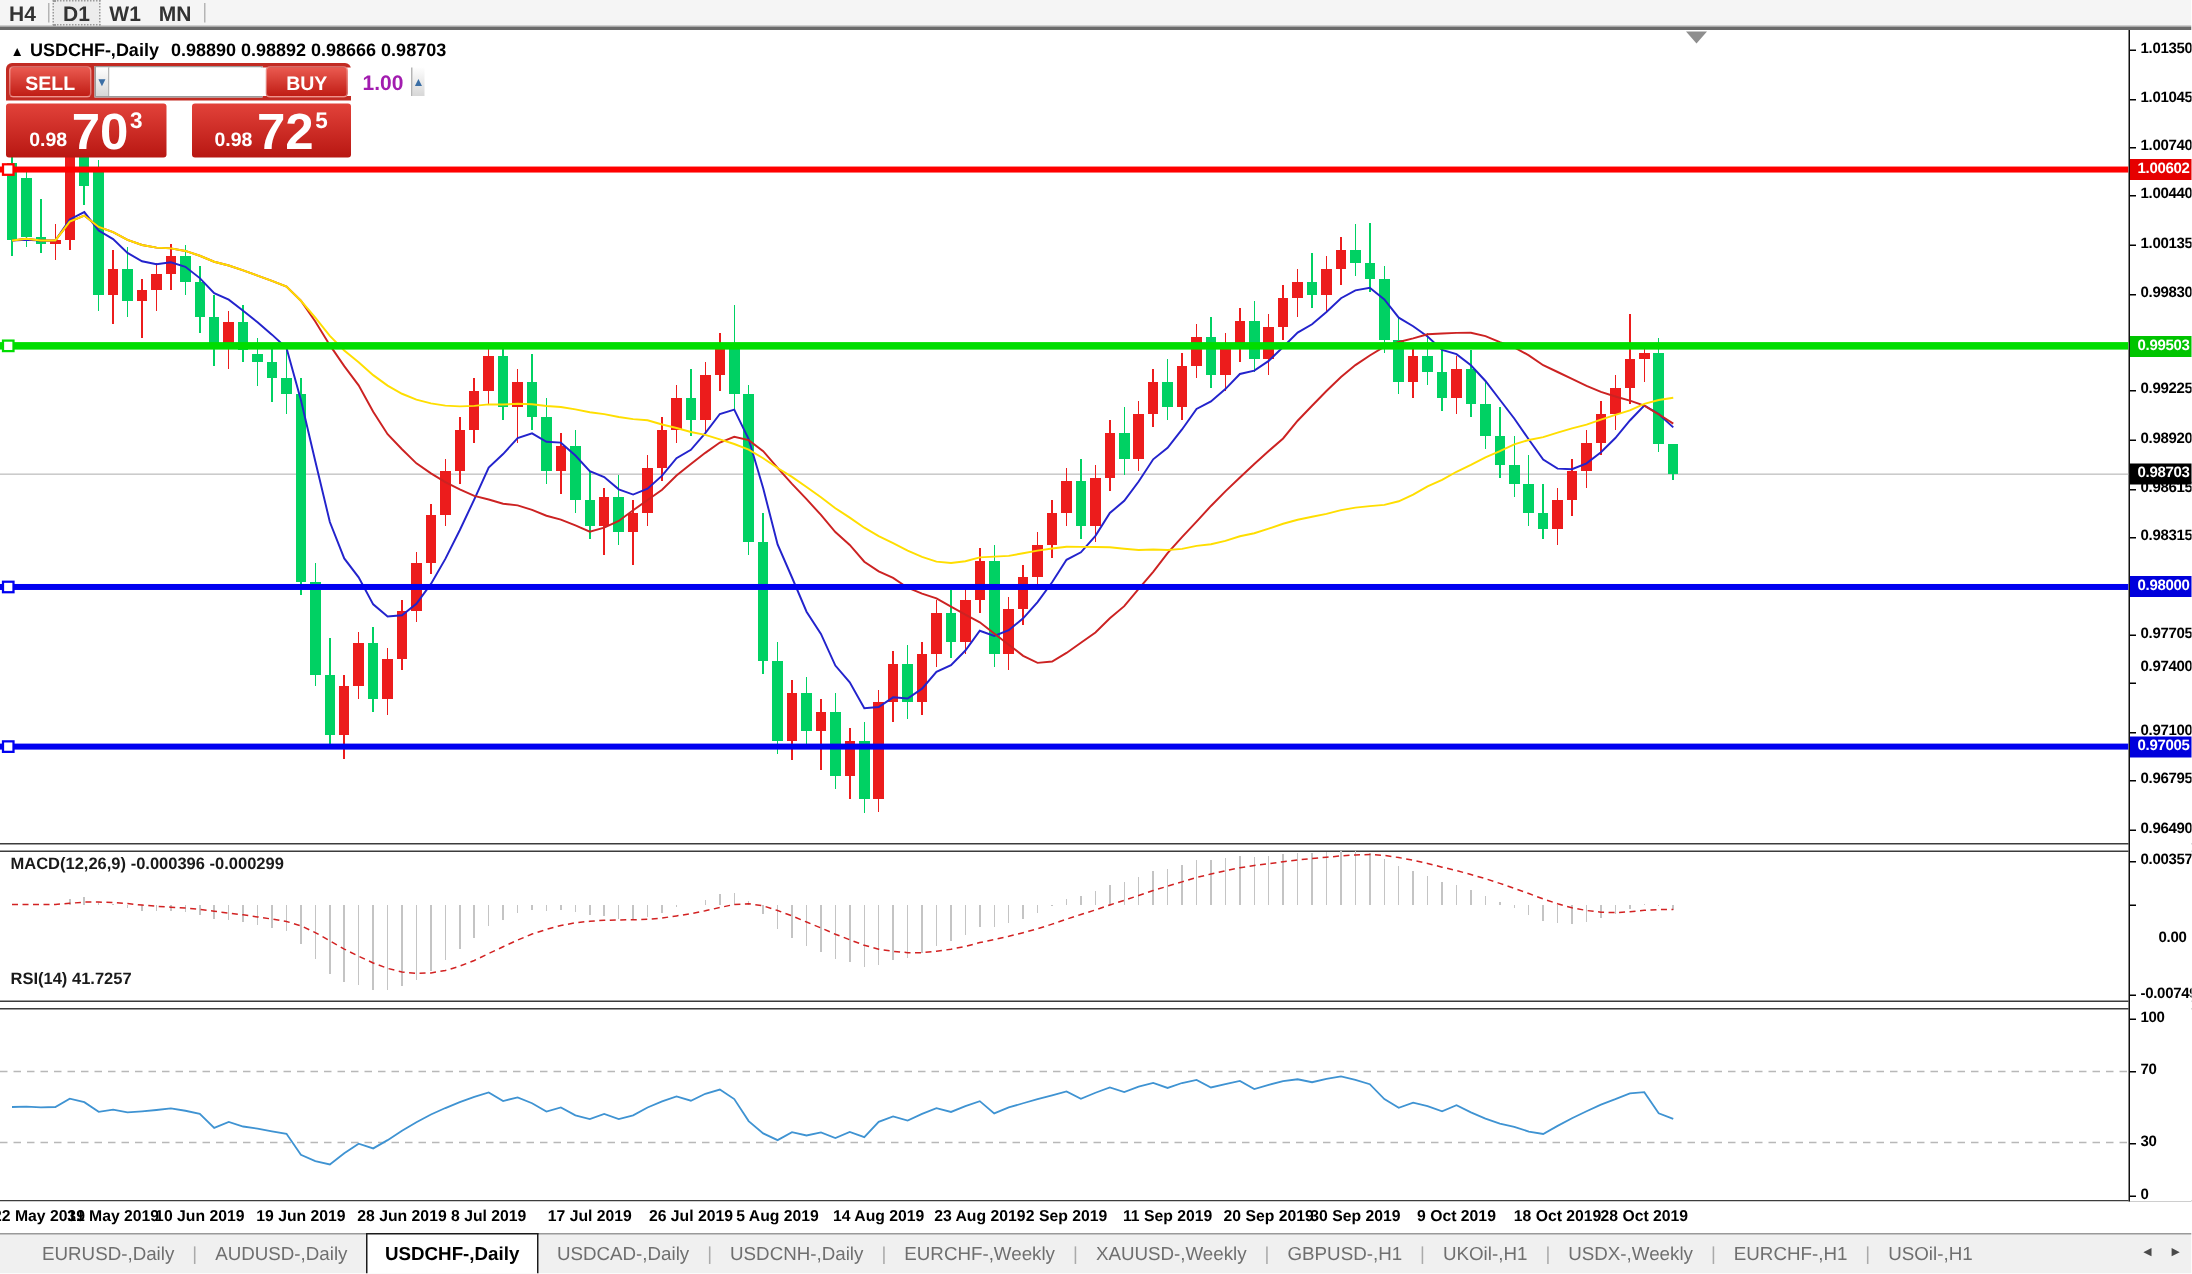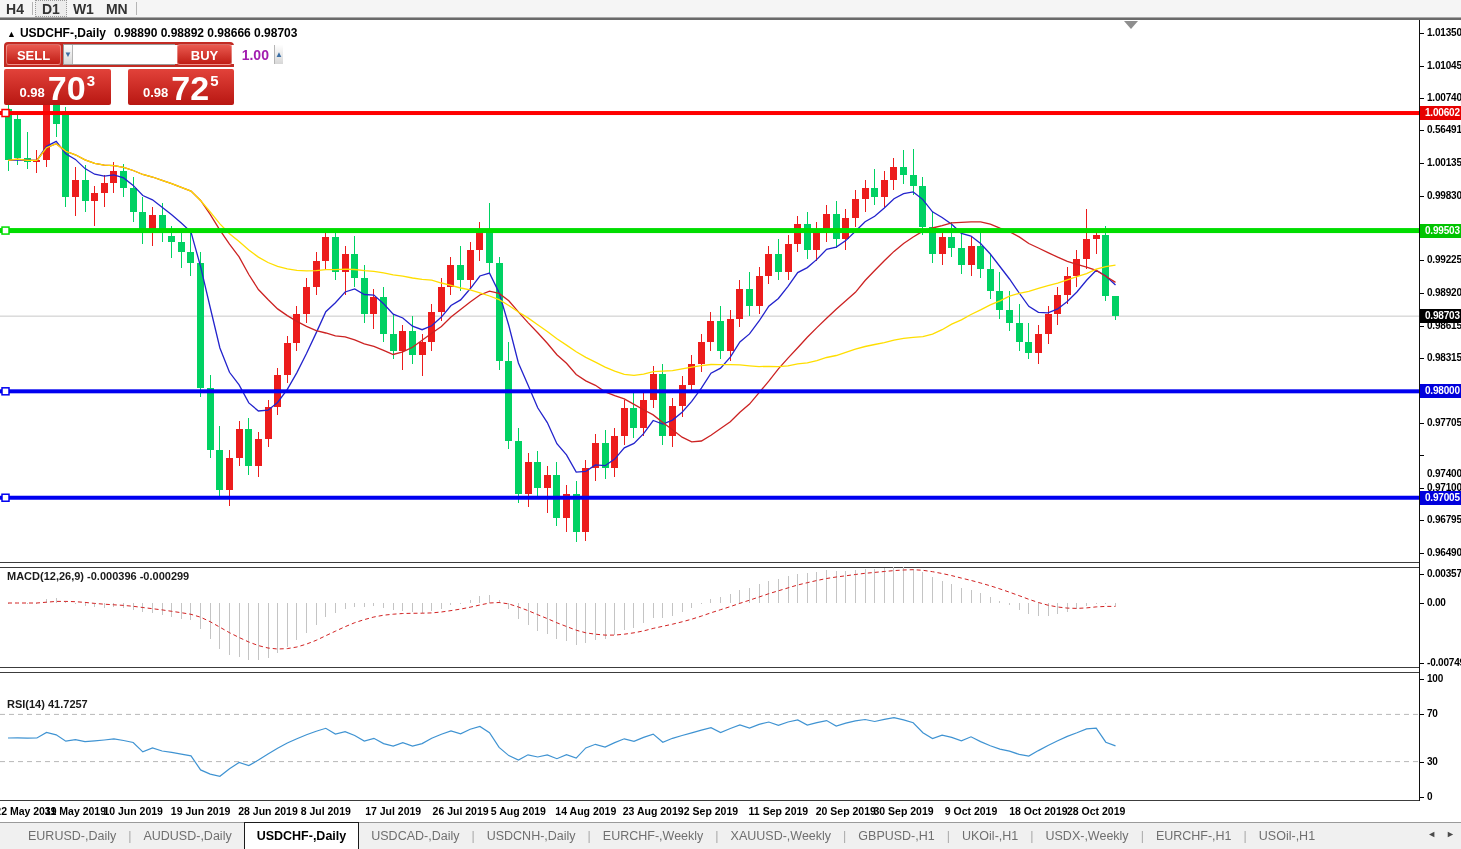--- a/index.html
+++ b/index.html
@@ -103,52 +103,52 @@
   <div class="panel macd-panel"></div>
   <div class="panel rsi-panel"></div>
   <div class="axis-col" id="axisCol">
       <div class="tickmark" style="top: 13.0267px;"></div>
       <div class="tick" style="top: 7.02674px;">1.01350</div>
       <div class="tickmark" style="top: 45.6471px;"></div>
       <div class="tick" style="top: 39.6471px;">1.01045</div>
       <div class="tickmark" style="top: 78.2674px;"></div>
       <div class="tick" style="top: 72.2674px;">1.00740</div>
       <div class="tickmark" style="top: 110.353px;"></div>
-      <div class="tick" style="top: 104.353px;">0.56491</div>
+      <div class="tick" style="top: 104.353px;">1.00440</div>
       <div class="tickmark" style="top: 142.973px;"></div>
       <div class="tick" style="top: 136.973px;">1.00135</div>
       <div class="tickmark" style="top: 175.594px;"></div>
       <div class="tick" style="top: 169.594px;">0.99830</div>
       <div class="tickmark" style="top: 240.299px;"></div>
       <div class="tick" style="top: 234.299px;">0.99225</div>
       <div class="tickmark" style="top: 272.92px;"></div>
       <div class="tick" style="top: 266.92px;">0.98920</div>
       <div class="tickmark" style="top: 305.54px;"></div>
       <div class="tick" style="top: 299.54px;">0.98615</div>
       <div class="tickmark" style="top: 337.626px;"></div>
       <div class="tick" style="top: 331.626px;">0.98315</div>
       <div class="tickmark" style="top: 402.866px;"></div>
       <div class="tick" style="top: 396.866px;">0.97705</div>
       <div class="tickmark" style="top: 435.487px;"></div>
-      <div class="tick" style="top: 448px;">0.97400</div>
+      <div class="tick" style="top: 419px;">0.97400</div>
       <div class="tickmark" style="top: 467.572px;"></div>
       <div class="tick" style="top: 461.572px;">0.97100</div>
       <div class="tickmark" style="top: 500.193px;"></div>
       <div class="tick" style="top: 494.193px;">0.96795</div>
       <div class="tickmark" style="top: 532.813px;"></div>
       <div class="tick" style="top: 526.813px;">0.96490</div>
       <div class="badge" style="background: rgb(230, 0, 0); top: 86.0267px;">1.00602</div>
       <div class="badge" style="background: rgb(0, 196, 0); top: 203.567px;">0.99503</div>
       <div class="badge" style="background: rgb(0, 0, 0); top: 289.128px;">0.98703</div>
       <div class="badge" style="background: rgb(0, 0, 220); top: 364.316px;">0.98000</div>
       <div class="badge" style="background: rgb(0, 0, 220); top: 470.733px;">0.97005</div>
       <div class="tickmark" style="top: 554.408px;"></div>
       <div class="tick" style="top: 548.408px;">0.003574</div>
       <div class="tickmark" style="top: 583px;"></div>
-      <div class="tick" style="top: 577px;">0.00</div>
+      <div class="tick" style="top: 600px; margin-left: 12px;">0.00</div>
       <div class="tickmark" style="top: 642.92px;"></div>
       <div class="tick" style="top: 636.92px;">-0.00749</div>
       <div class="tickmark" style="top: 659px;"></div>
       <div class="tick" style="top: 653px;">100</div>
       <div class="tickmark" style="top: 694.4px;"></div>
       <div class="tick" style="top: 688.4px;">70</div>
       <div class="tickmark" style="top: 741.6px;"></div>
       <div class="tick" style="top: 735.6px;">30</div>
       <div class="tickmark" style="top: 777px;"></div>
       <div class="tick" style="top: 771px;">0</div>
@@ -180,21 +180,21 @@
         <span class="p-big">72</span>
         <span class="p-sup">5</span>
       </div>
     </div>
   </div>
 
   <div class="ind-label" style="top:570px">
     <span>MACD(12,26,9)</span>
     <span>-0.000396 -0.000299</span>
   </div>
-  <div class="ind-label" style="top:698px">
+  <div class="ind-label" style="top:647px">
     <span>RSI(14)</span>
     <span>41.7257</span>
   </div>
 
   <svg id="plot" width="1461" height="849">
       <defs>
         <clipPath id="cmain">
           <rect x="0" y="20" width="1419" height="542"></rect>
         </clipPath>
         <clipPath id="cmacd">

